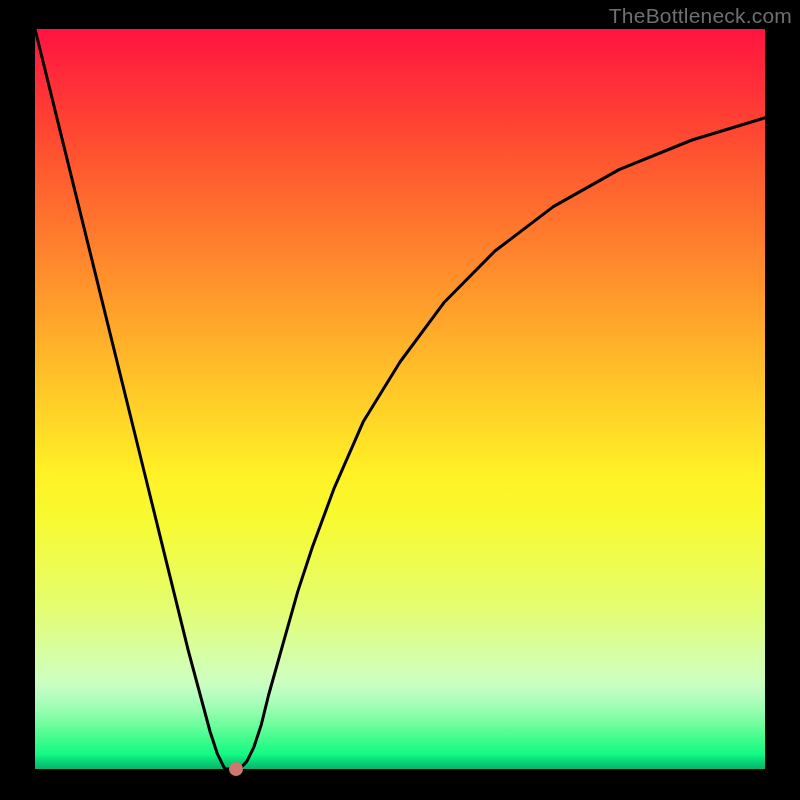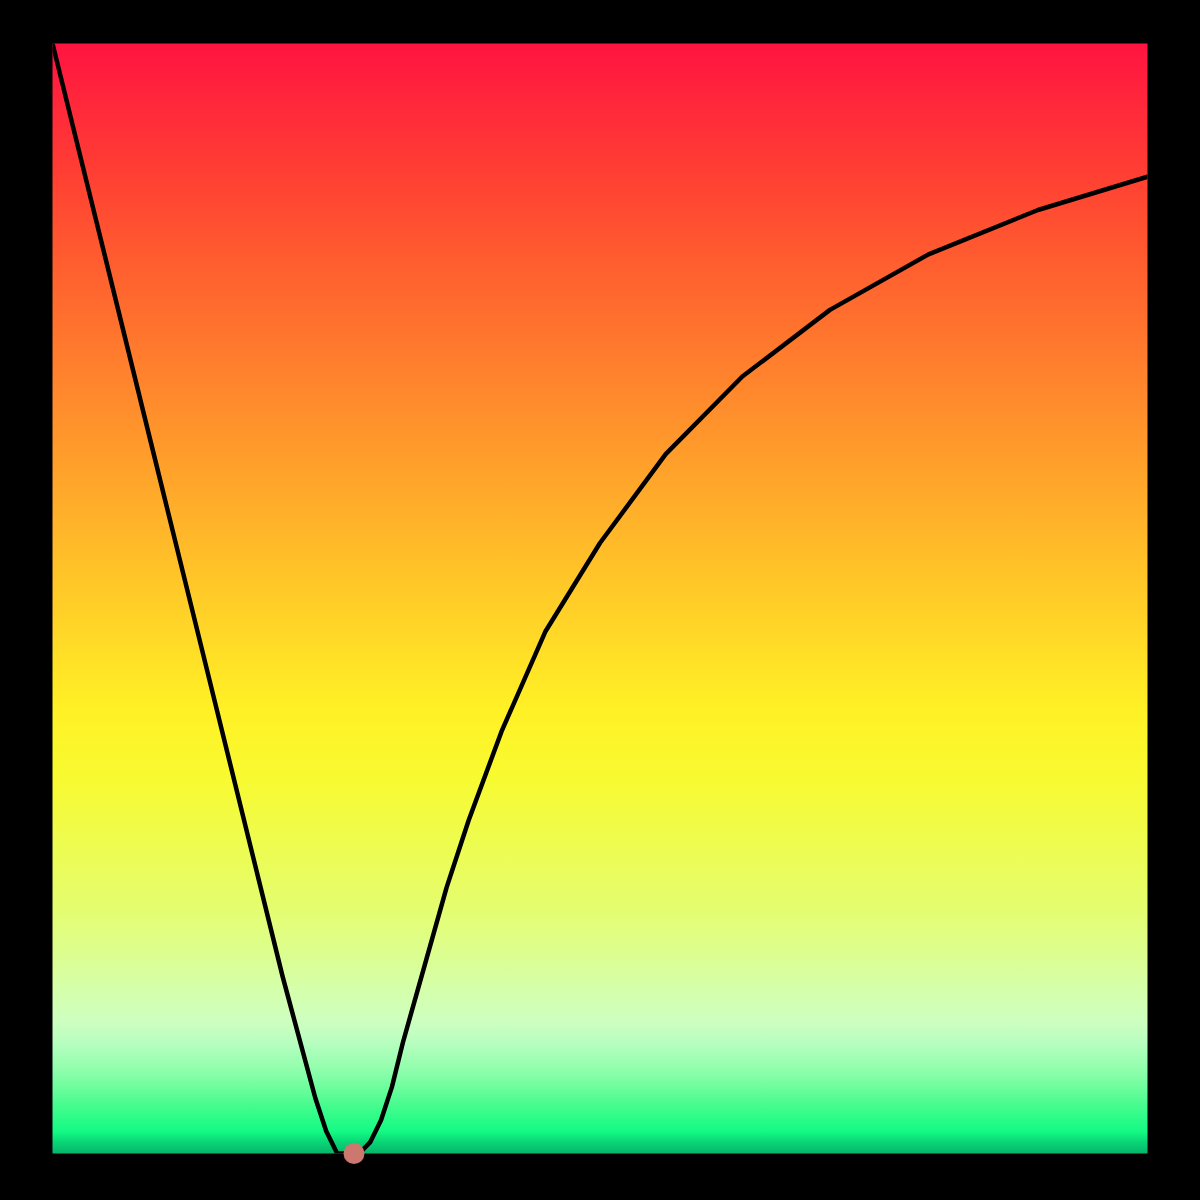--- a/index.html
+++ b/index.html
@@ -88,13 +88,14 @@
   <div class="plot-area">
     <div class="gradient-bg"></div>
 
     <svg class="curve-svg" viewBox="0 0 730 740" preserveAspectRatio="none">
       <path id="curve-path" fill="none" stroke="#000000" stroke-width="3" stroke-linejoin="round" stroke-linecap="round" d="M0.00 0.00 L21.90 88.80 L43.80 177.60 L65.70 266.40 L87.60 355.20 L109.50 444.00 L131.40 532.80 L153.30 621.60 L175.20 703.00 L182.50 725.20 L189.80 740.00 L197.10 740.00 L204.40 740.00 L211.70 732.60 L219.00 717.80 L226.30 695.60 L233.60 666.00 L248.20 614.20 L262.80 562.40 L277.40 518.00 L299.30 458.80 L328.50 392.20 L365.00 333.00 L408.80 273.80 L459.90 222.00 L518.30 177.60 L584.00 140.60 L657.00 111.00 L730.00 88.80"></path>
     </svg>
 
     <div id="marker" class="marker-dot" style="left: 200.75px; top: 740px; background: rgb(205, 120, 111);"></div>
   </div>
 
+  <div class="watermark">TheBottleneck.com</div>
 </div>
 
 </body></html>

